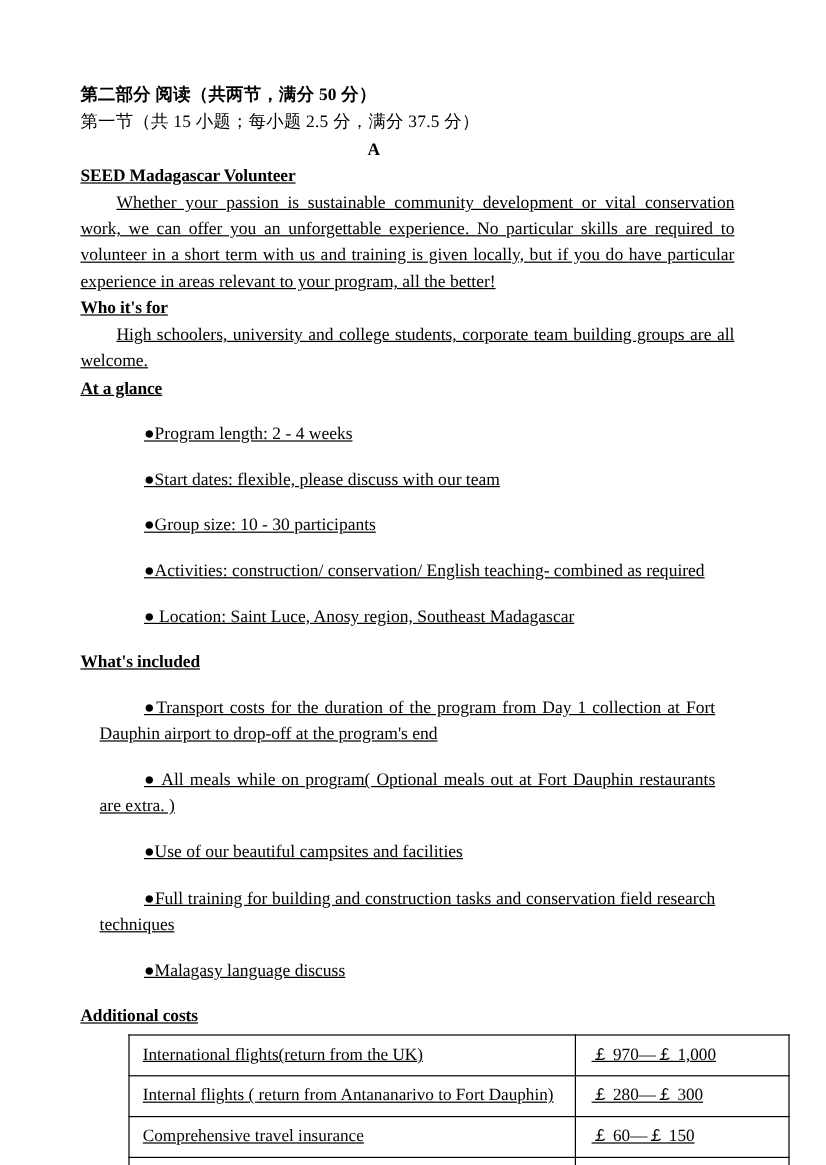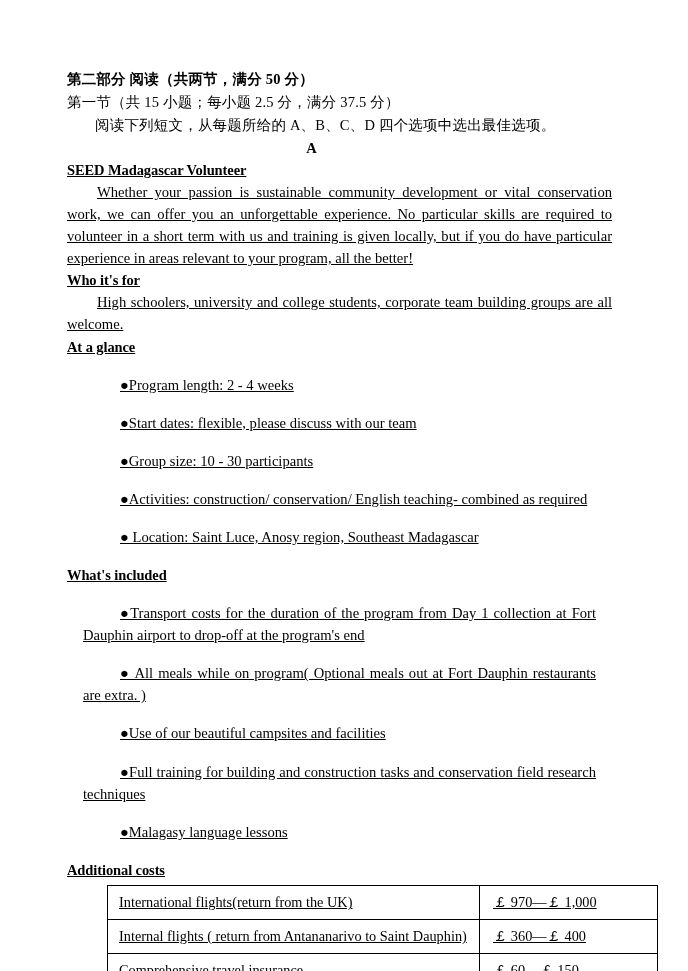--- a/index.html
+++ b/index.html
@@ -98,21 +98,20 @@
   table.cost-table td.col-item { width: 360px; }
   table.cost-table td.col-cost { width: 164px; padding-left: 13px; }
 </style>
 </head>
 <body>
 
 <div class="page">
 
   <div class="cn-line bold">第二部分  阅读（共两节，满分 50 分）</div>
   <div class="cn-line">第一节（共 15 小题；每小题 2.5 分，满分 37.5 分）</div>
-  <div class="cn-line cn-indent">阅读下列短文，从每题所给的 A、B、C、D 四个选项中选出最佳选项。</div>
   <div class="section-letter">A</div>
 
   <div class="body-block">
 
     <h4 class="sub-head">SEED  Madagascar Volunteer</h4>
     <p class="para">Whether your passion is sustainable community development or vital conservation work, we can offer you an unforgettable experience. No particular skills are required to volunteer in a short term with us and training is given locally, but if you do have particular experience in areas relevant to your program, all the better!</p>
 
     <h4 class="sub-head">Who it's for</h4>
     <p class="para">High schoolers, university and college students, corporate team building  groups are all welcome.</p>
 
@@ -124,34 +123,34 @@
       <li>●Activities:  construction/ conservation/ English  teaching- combined as required</li>
       <li>● Location:  Saint Luce, Anosy region, Southeast Madagascar</li>
     </ul>
 
     <h4 class="sub-head">What's included</h4>
     <ul class="bullets">
       <li class="wide">●Transport costs for the duration of the program from Day 1 collection at Fort Dauphin airport to drop-off at the program's end</li>
       <li>● All meals while on program( Optional meals out at Fort Dauphin restaurants are extra. )</li>
       <li>●Use of our beautiful campsites and facilities</li>
       <li class="wide">●Full training for building and construction tasks and conservation field research techniques</li>
-      <li>●Malagasy language lessons</li>
+      <li>●Malagasy language discuss</li>
     </ul>
 
     <h4 class="sub-head">Additional costs</h4>
 
     <table class="cost-table">
       <tbody>
         <tr>
           <td class="col-item">International  flights(return from the UK)</td>
           <td class="col-cost">￡ 970—￡ 1,000</td>
         </tr>
         <tr>
-          <td class="col-item">Internal flights ( return from Antananarivo to Saint Dauphin)</td>
-          <td class="col-cost">￡ 360—￡ 400</td>
+          <td class="col-item">Internal flights ( return from Antananarivo to Fort Dauphin)</td>
+          <td class="col-cost">￡ 280—￡ 300</td>
         </tr>
         <tr>
           <td class="col-item">Comprehensive travel insurance</td>
           <td class="col-cost">￡ 60—￡ 150</td>
         </tr>
         <tr>
           <td class="col-item">Tourist visa</td>
           <td class="col-cost">￡ 20</td>
         </tr>
         <tr>

